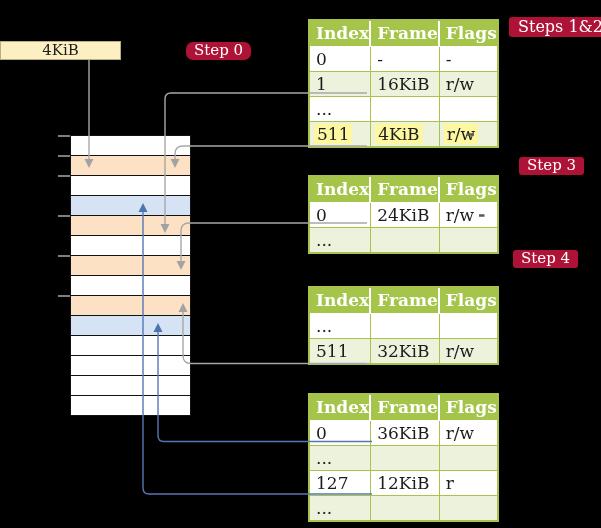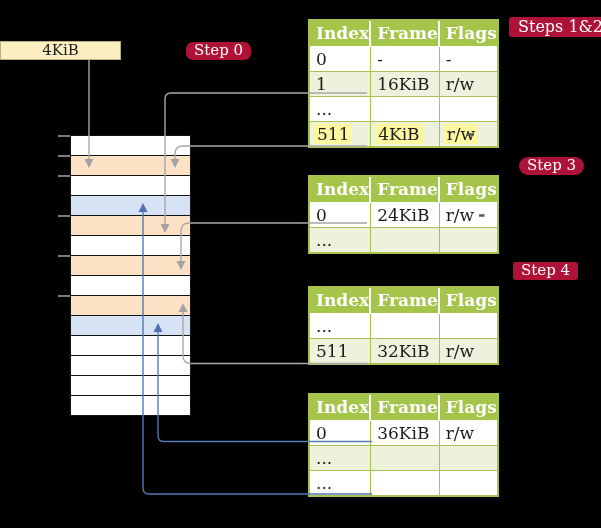--- a/index.html
+++ b/index.html
@@ -11,22 +11,22 @@
   .frame-box{position:absolute;left:0;top:41px;width:119px;height:17px;
     background:var(--cream);border:1px solid #b9ad83;text-align:center;
     font-size:15px;line-height:17px;color:#1c1c1c;z-index:10;}
 
   
   .step-label{position:absolute;background:var(--accent-red);color:#fff;
     font-size:15px;line-height:15px;padding:1px 8px 2px;border-radius:3px;
     white-space:nowrap;z-index:10;}
   .lbl-step0{left:186px;top:42px;border-radius:7px;}
   .lbl-steps12{left:509px;top:17px;font-size:16px;padding:2px 9px 3px;}
-  .lbl-step3{left:519px;top:157px;border-radius:9px;}
-  .lbl-step4{left:513px;top:262px;}
+  .lbl-step3{left:519px;top:157px;}
+  .lbl-step4{left:513px;top:250px;}
 
   
   .mem-stack{position:absolute;left:70px;top:135px;width:119px;height:279px;
     border:1px solid #121212;z-index:5;}
   .mem-row{height:19px;border-bottom:1px solid #121212;}
   .mem-row:last-child{border-bottom:none;}
   .mem-row.white{background:#ffffff;}
   .mem-row.peach{background:var(--peach);}
   .mem-row.blue{background:var(--page-blue);}
 
@@ -199,20 +199,25 @@
           <td>0</td>
           <td>36KiB</td>
           <td>r/w</td>
         </tr>
         <tr>
           <td>...</td>
           <td></td>
           <td></td>
         </tr>
         <tr>
+          <td>127</td>
+          <td>12KiB</td>
+          <td>r</td>
+        </tr>
+        <tr>
           <td>...</td>
           <td></td>
           <td></td>
         </tr>
       </tbody>
     </table>
   </div>
 
   <svg class="overlay" width="601" height="528" viewBox="0 0 601 528">
 

